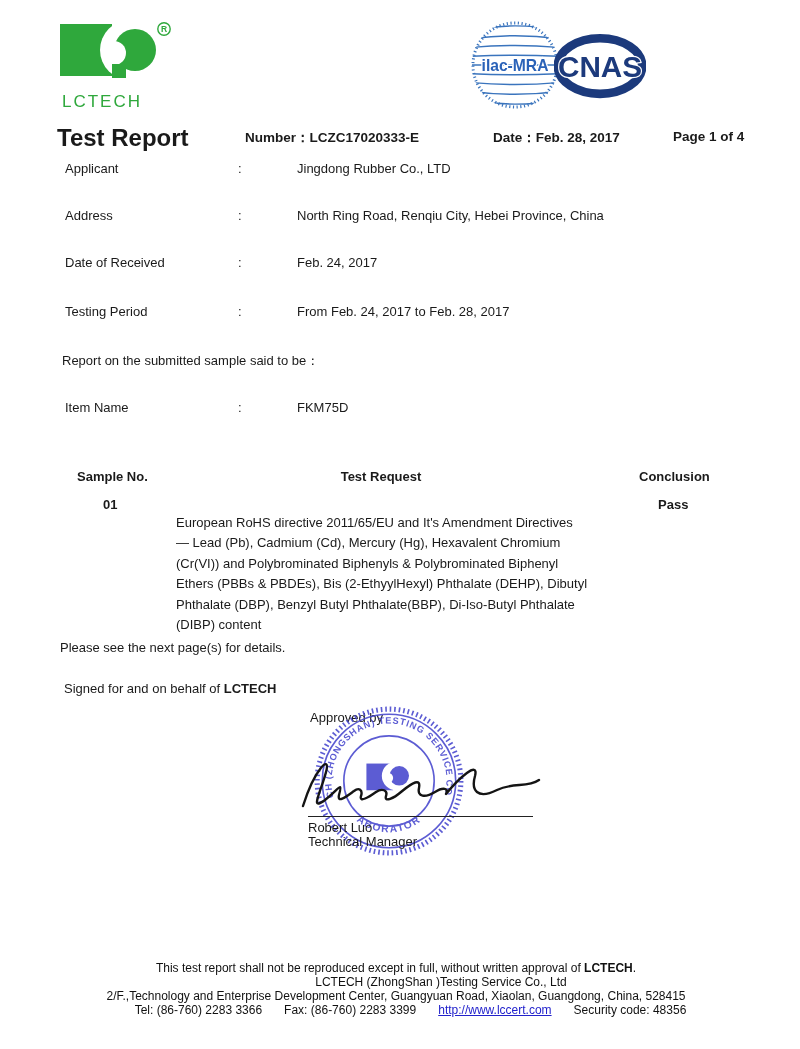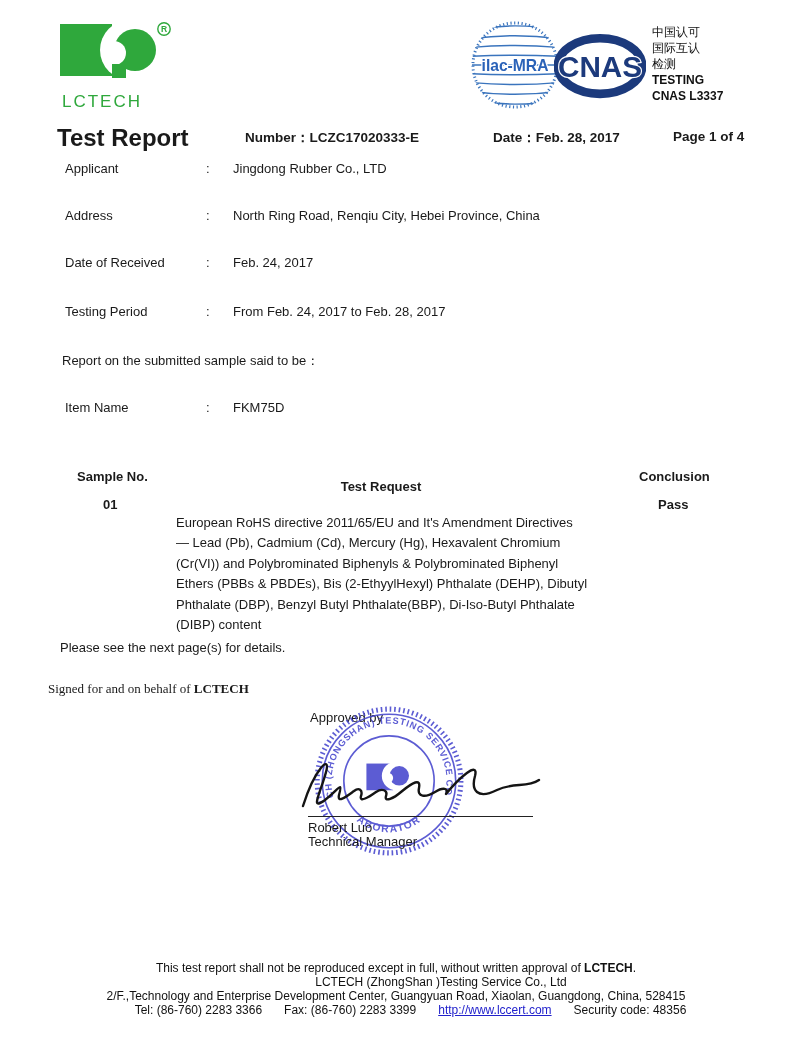--- a/index.html
+++ b/index.html
@@ -13,21 +13,21 @@
   .acc-group { position:absolute; left:470px; top:20px; width:300px; display:flex; align-items:flex-start; }
   .acc-text { margin-left:6px; margin-top:4px; line-height:16px; font-size:12px; color:#111; white-space:nowrap; }
   .acc-text .b { font-weight:bold; font-size:12px; }
 
   
   .abs { position:absolute; }
   .title { font-size:24px; font-weight:bold; }
   .hmeta { font-size:13.5px; font-weight:bold;padding-left:27px; }
 
   
-  .frow { position:absolute; left:65px; font-size:13px; display:flex; }
+  .frow { position:absolute; left:65px; font-size:13px; display:flex;gap:32px; }
   .frow .lbl { width:141px; }
   .frow .col { width:27px; }
 
   .tbl-h { font-size:13px; font-weight:bold; }
   .req { line-height:20.4px; font-size:13px;margin-top:16px; }
   .para { font-size:13px; }
 
   .sigline { position:absolute; left:308px; top:816px; width:225px; border-top:1.6px solid #222; }
 
   .footer-line { position:absolute; left:0; width:792px; text-align:center; font-size:12px; color:#111; }
@@ -74,27 +74,20 @@
         <path d="M2,73 Q46,79 90,73"></path>
         <path d="M2,82 Q46,90 90,82"></path>
       </g>
       <circle cx="46" cy="46" r="43" fill="none" stroke="#3a74bd" stroke-width="3" stroke-dasharray="1.2 2.6"></circle>
       <text x="46" y="52" text-anchor="middle" font-size="16" font-weight="bold" fill="#2a62b8" stroke="#ffffff" stroke-width="2.6" paint-order="stroke">ilac-MRA</text>
     </svg>
     <svg width="92" height="70" viewBox="0 0 96 72" style="margin-top:12px;margin-left:-6px">
       <ellipse cx="48" cy="35" rx="44" ry="29" fill="none" stroke="#1c3a7c" stroke-width="9"></ellipse>
       <text x="48" y="46" text-anchor="middle" font-size="31" font-weight="bold" fill="#1c3a7c" stroke="#ffffff" stroke-width="2.4" paint-order="stroke">CNAS</text>
     </svg>
-    <div class="acc-text">
-      <div>中国认可</div>
-      <div>国际互认</div>
-      <div>检测</div>
-      <div class="b">TESTING</div>
-      <div class="b">CNAS L3337</div>
-    </div>
   </div>
 
   <div class="abs title" style="left:57px; top:124px;">Test Report</div>
   <div class="abs hmeta" style="left:218px; top:129px;">
     <span>Number：</span><span>LCZC17020333-E</span>
   </div>
   <div class="abs hmeta" style="left:466px; top:129px;">
     <span>Date：</span><span>Feb. 28, 2017</span>
   </div>
   <div class="abs hmeta" style="left:646px; top:129px;">Page 1 of 4</div>
@@ -122,31 +115,31 @@
 
   <div class="abs para" style="left:62px; top:352px;">Report on the submitted sample said to be：</div>
 
   <div class="frow" style="top:400px;">
     <span class="lbl">Item Name</span>
     <span class="col">:</span>
     <span>FKM75D</span>
   </div>
 
   <div class="abs tbl-h" style="left:77px; top:469px;">Sample No.</div>
-  <div class="abs tbl-h" style="left:176px; top:479px; width:410px; text-align:center;">Test Request</div>
+  <div class="abs tbl-h" style="left:176px; top:469px; width:410px; text-align:center;">Test Request</div>
   <div class="abs tbl-h" style="left:639px; top:469px;">Conclusion</div>
 
   <div>
     <div class="abs tbl-h" style="left:103px; top:497px;">01</div>
     <div class="abs req" style="left:176px; top:497px; width:412px;">European RoHS directive 2011/65/EU and It's Amendment Directives — Lead (Pb), Cadmium (Cd), Mercury (Hg), Hexavalent Chromium (Cr(VI)) and Polybrominated Biphenyls &amp; Polybrominated Biphenyl Ethers (PBBs &amp; PBDEs), Bis (2-EthyylHexyl) Phthalate (DEHP), Dibutyl Phthalate (DBP), Benzyl Butyl Phthalate(BBP), Di-Iso-Butyl Phthalate (DIBP) content</div>
     <div class="abs tbl-h" style="left:658px; top:497px;">Pass</div>
   </div>
 
   <div class="abs para" style="left:60px; top:640px;">Please see the next page(s) for details.</div>
-  <div class="abs para" style="left:48px; top:681px;font-family:Liberation Serif, serif;">
+  <div class="abs para" style="left:64px; top:681px;">
     <span>Signed for and on behalf of </span><span style="font-weight:bold">LCTECH</span>
   </div>
 
   <div class="abs para" style="left:310px; top:710px;">Approved by</div>
 
   <div class="stamp-wrap">
     <svg width="154" height="154" viewBox="0 0 150 150">
       <defs>
         <path id="arcTop" d="M 20.9,89.5 A 56,56 0 1 1 129.1,89.5"></path>
         <path id="arcBot" d="M 42.9,113.3 A 50,50 0 0 0 107.1,113.3"></path>

